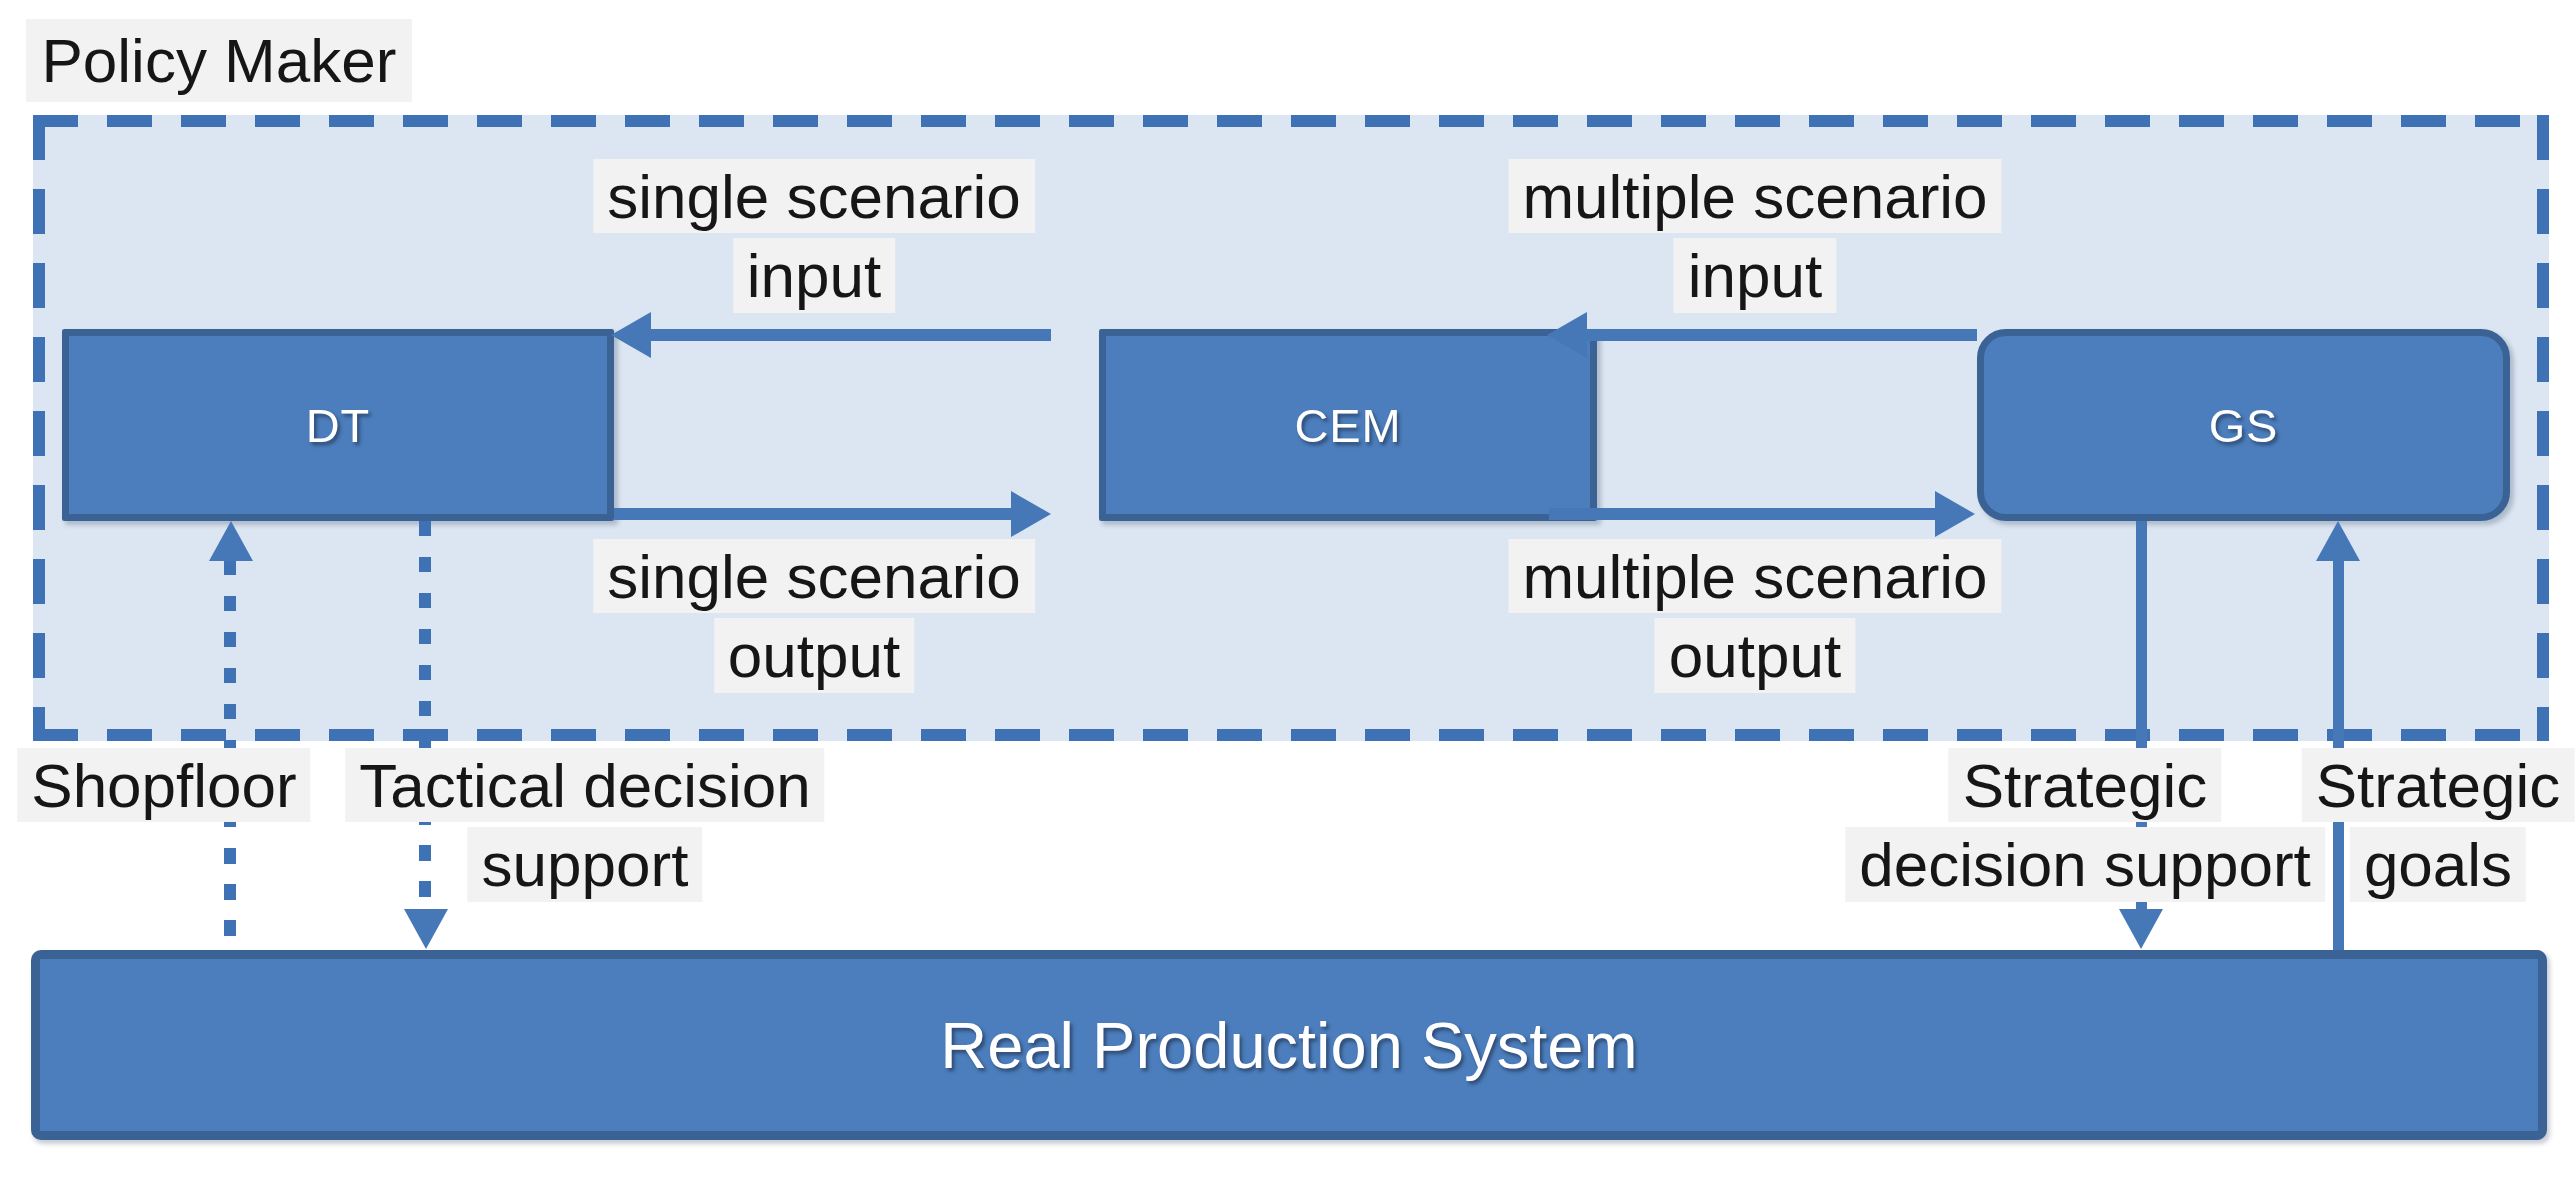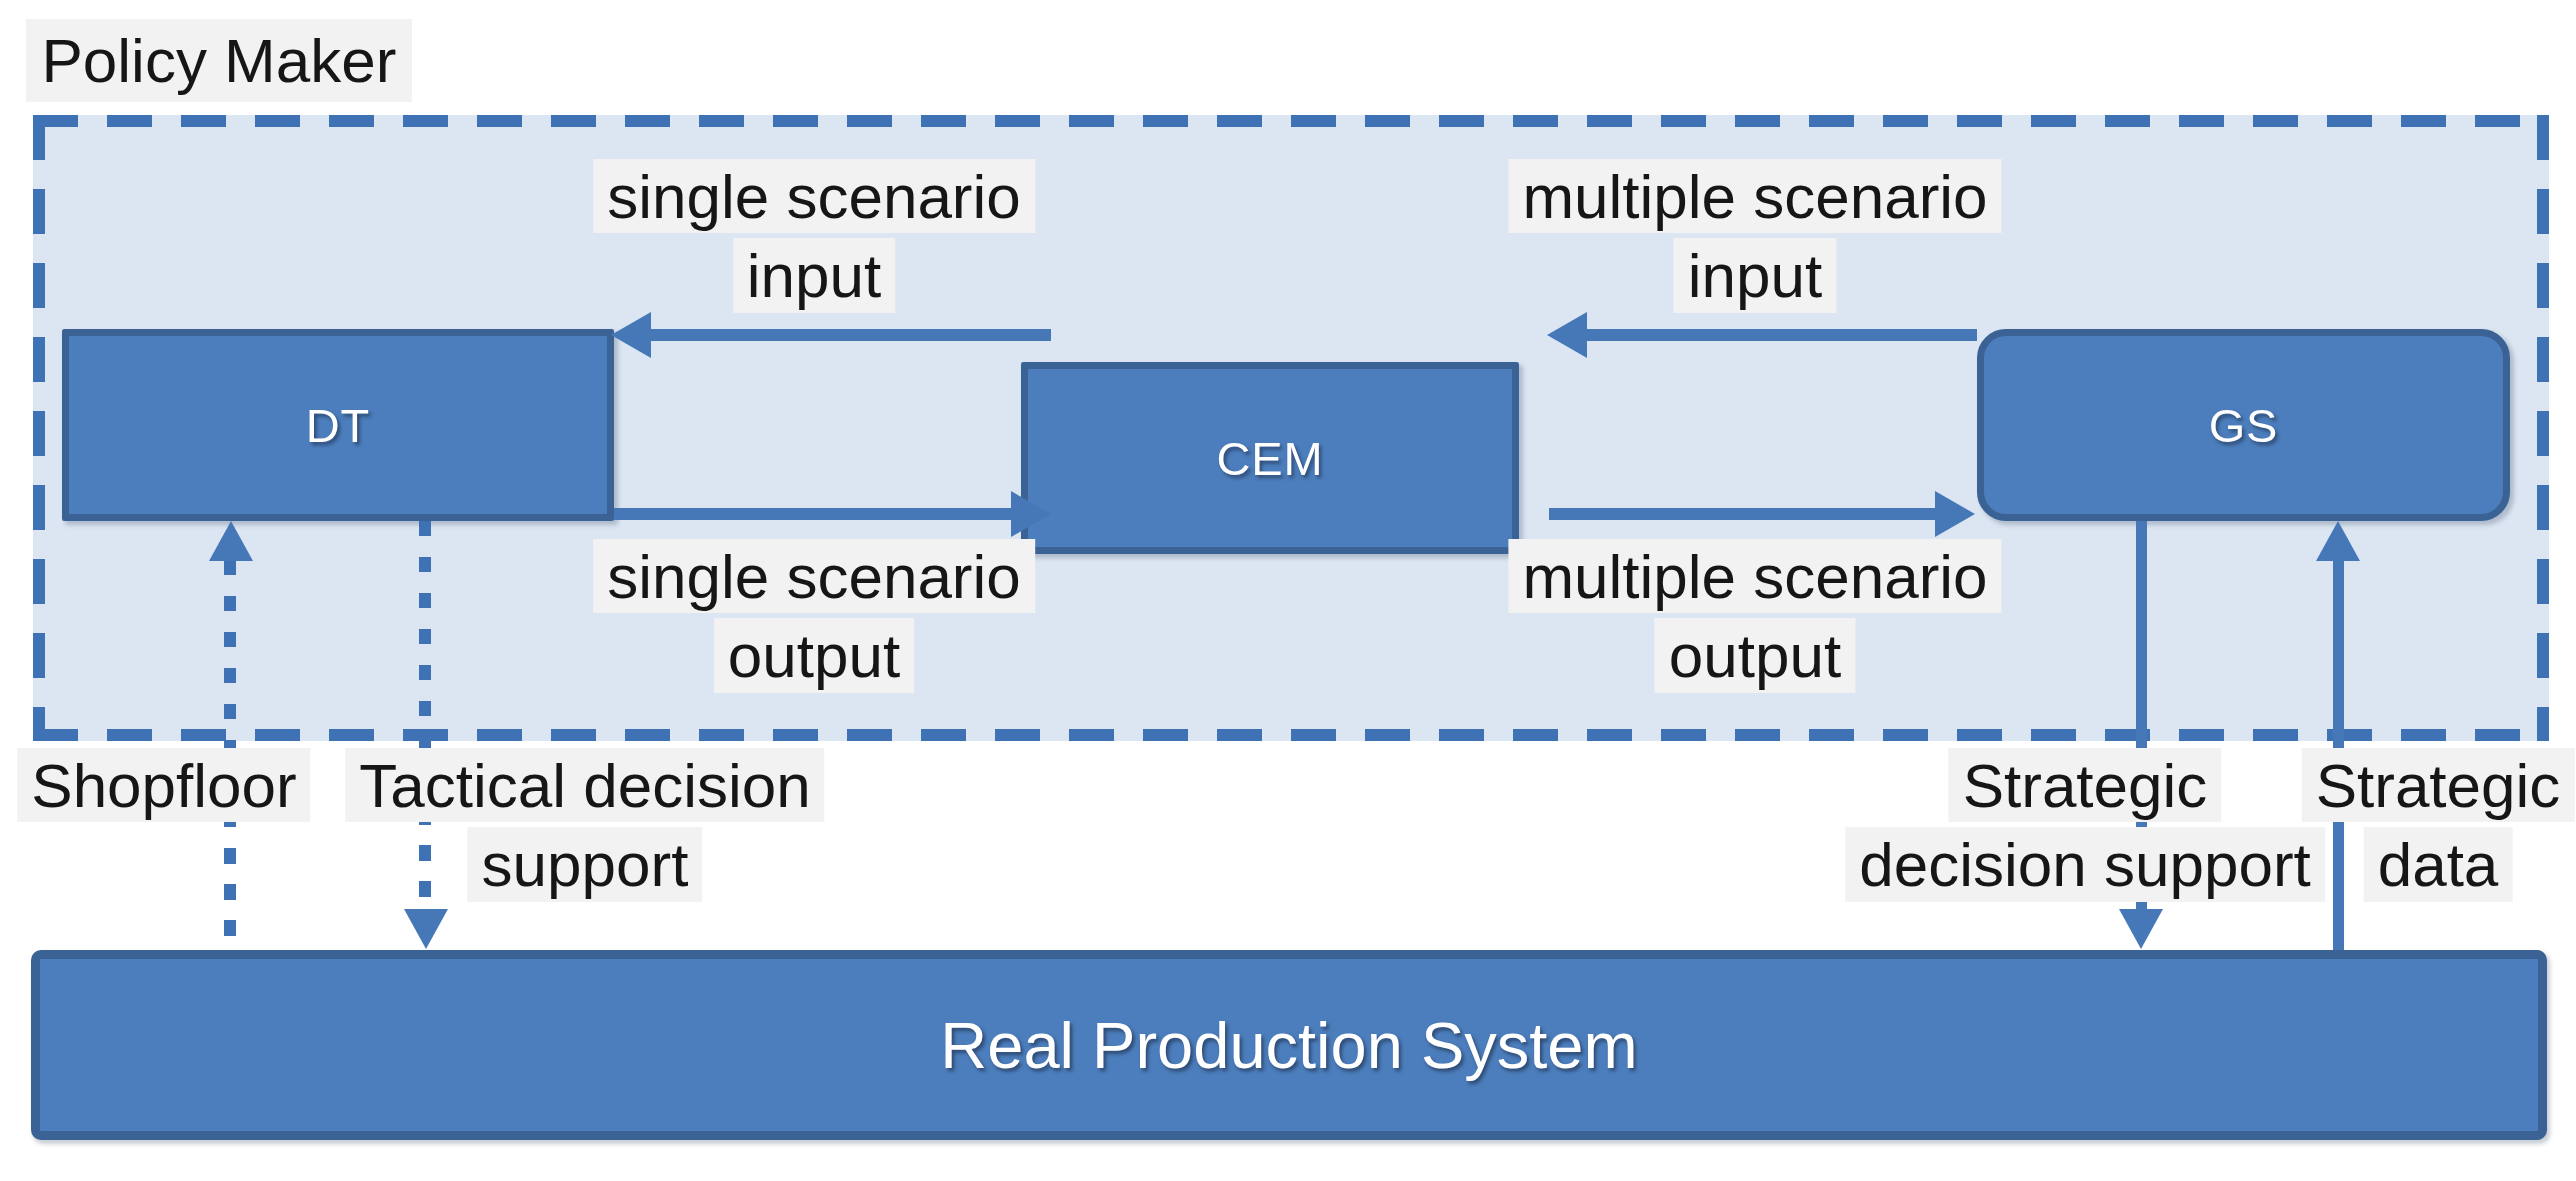--- a/index.html
+++ b/index.html
@@ -23,21 +23,21 @@
   .edge.top{top:0;} .edge.bottom{bottom:0;} .edge.left{left:0;} .edge.right{right:0;}
 
   
   .module{position:absolute; top:329px; height:192px; background:var(--accent);
           border:7.8px solid var(--accent_dark); border-radius:2.3px; z-index:2;
           display:flex; align-items:center; justify-content:center;
           box-shadow:3.1px 3.9px 4.7px rgba(40,60,90,0.25);}
   .module .mlabel{color:var(--text_light); font-size:47px; letter-spacing:0.8px;
                   text-shadow:2.3px 3.1px 3.9px rgba(20,30,50,0.55);}
   .module.dt{left:62px;  width:552px;}
-  .module.cem{left:1021px; width:498px;margin-top:33px;}
+  .module.cem{left:1099px; width:498px;}
   .module.gs{left:1977px; width:533px;border-radius:29px;}
 
   
   .hline{position:absolute; height:12.4px; background:var(--arrow); z-index:3;}
   .head{position:absolute; width:0; height:0; z-index:3;}
   .head.left {border-top:23px solid transparent; border-bottom:23px solid transparent;
               border-right:40px solid var(--arrow);}
   .head.right{border-top:23px solid transparent; border-bottom:23px solid transparent;
               border-left:40px solid var(--arrow);}
   .head.up   {border-left:22px solid transparent; border-right:22px solid transparent;
@@ -139,21 +139,21 @@
   <div class="lbl" style="left:585px; top:748px;">
     <div class="row"><span>Tactical decision</span></div>
     <div class="row"><span>support</span></div>
   </div>
   <div class="lbl" style="left:2085px; top:748px;">
     <div class="row"><span>Strategic</span></div>
     <div class="row"><span>decision support</span></div>
   </div>
   <div class="lbl" style="left:2438px; top:748px;">
     <div class="row"><span>Strategic</span></div>
-    <div class="row"><span>data</span></div>
+    <div class="row"><span>goals</span></div>
   </div>
 
   <div class="rps">
     <span class="mlabel">Real Production System</span>
   </div>
 
 </div>
 
 
 </body></html>

